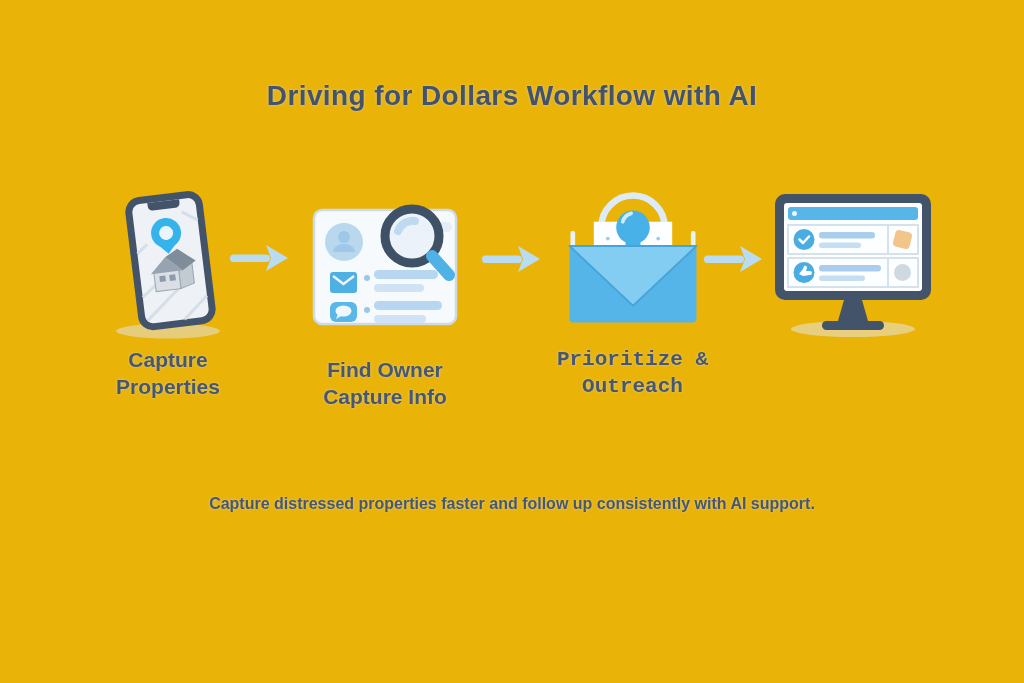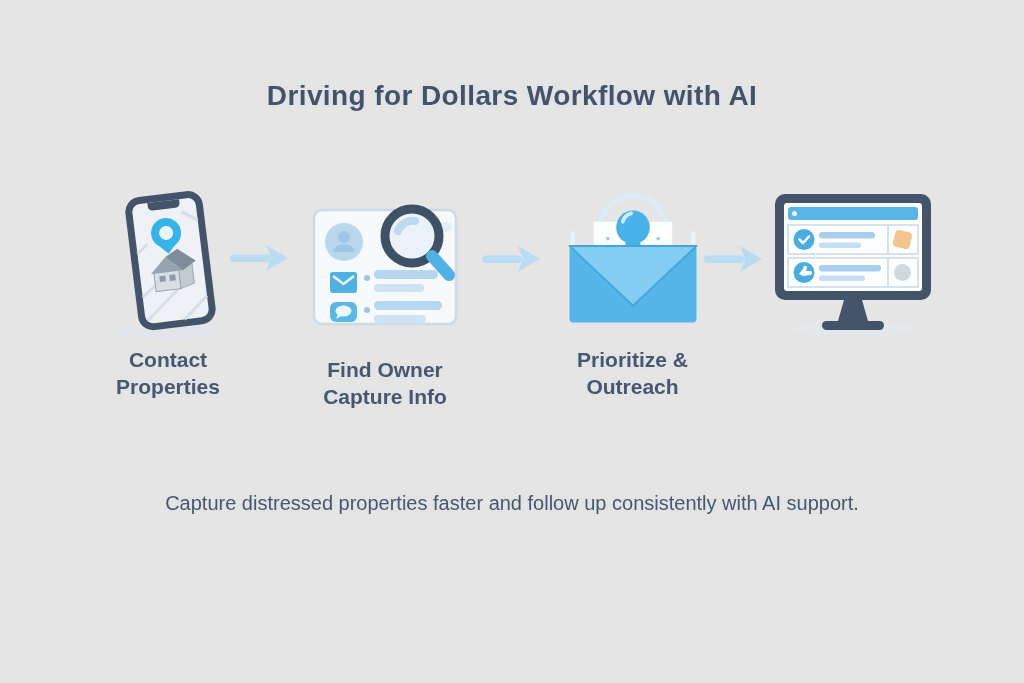--- a/index.html
+++ b/index.html
@@ -1,20 +1,20 @@
 <!DOCTYPE html>
 <html><head>
 <meta charset="utf-8">
 <style>
   html, body { margin: 0; padding: 0; background: #000; }
   .canvas {
     position: relative;
     width: 1024px;
     height: 683px;
-    background: #e5e5e5;
+    background: #eab308;
     overflow: hidden;
     font-family: "Liberation Sans", sans-serif;
   }
   .title {
     position: absolute;
     top: 80px;
     left: 0;
     width: 100%;
     margin: 0;
     text-align: center;
@@ -38,36 +38,36 @@
   .step-label {
     margin-top: 6px;
     font-size: 21px;
     font-weight: bold;
     line-height: 27px;
     color: #48576e;
     text-shadow: 0 0 2px rgba(228,238,248,0.45), 0 0 5px rgba(205,222,238,0.25);
   }
   .step-1 { left: 93px;  width: 150px; }
   .step-2 { left: 305px; width: 160px; }
-  .step-3 { left: 550px; width: 165px; }
+  .step-3 { left: 550px; width: 165px; font-family: Liberation Mono, monospace; }
   .step-4 { left: 758px; width: 190px; }
   .arrow { position: absolute; }
   .arrow-1 { left: 230px; top: 243px; }
   .arrow-2 { left: 482px; top: 244px; }
   .arrow-3 { left: 704px; top: 244px; }
   .caption {
     position: absolute;
     top: 486px;
     left: 50%;
     transform: translateX(-50%);
     width: 810px;
     margin: 0;
     text-align: center;
-    font-size: 20px;
-    font-weight: normal;
+    font-size: 16px;
+    font-weight: bold;
     line-height: 35px;
     color: #48576e;
     text-shadow: 0 0 2px rgba(228,238,248,0.45), 0 0 5px rgba(205,222,238,0.25);
   }
 </style>
 </head>
 <body>
 
 <div class="canvas">
 
@@ -97,21 +97,21 @@
             <rect x="60" y="85" width="6" height="6" fill="#8e9aa8"></rect>
           </g>
           <g>
             <circle cx="62" cy="43" r="15" fill="#35b3eb"></circle>
             <polygon points="50,51 74,51 62,64" fill="#35b3eb"></polygon>
             <circle cx="62" cy="43" r="7" fill="#e9f5fb"></circle>
           </g>
         </g>
       </svg>
     </div>
-    <div class="step-label">Contact Properties</div>
+    <div class="step-label">Capture Properties</div>
   </div>
 
   <svg class="arrow arrow-1" width="58" height="30" viewBox="0 0 58 30">
     <rect x="0" y="11.5" width="40" height="7.5" rx="3.5" fill="#b9dcf3"></rect>
     <polygon points="36,2 58,15 36,28 41,15" fill="#b9dcf3"></polygon>
   </svg>
 
   <div class="step step-2">
     <div class="icon-zone" style="padding-top:10px;">
       <svg width="150" height="132" viewBox="0 0 150 132">

